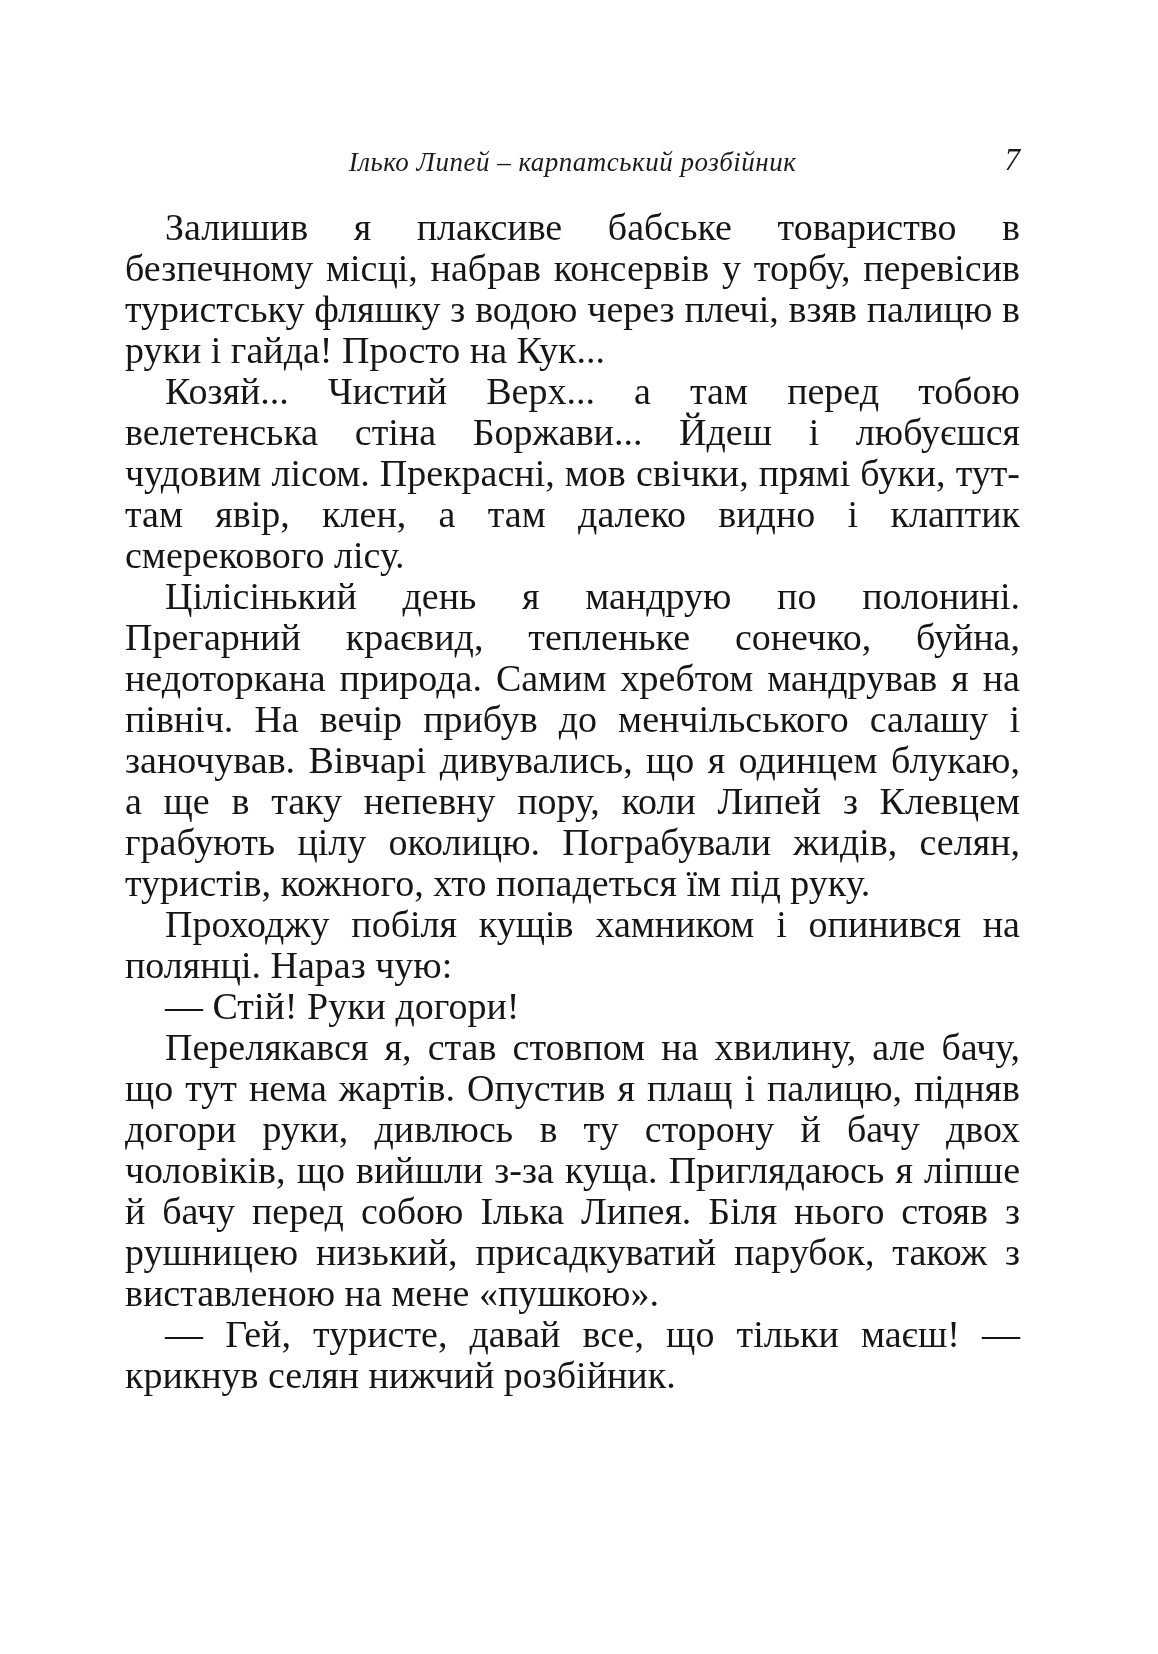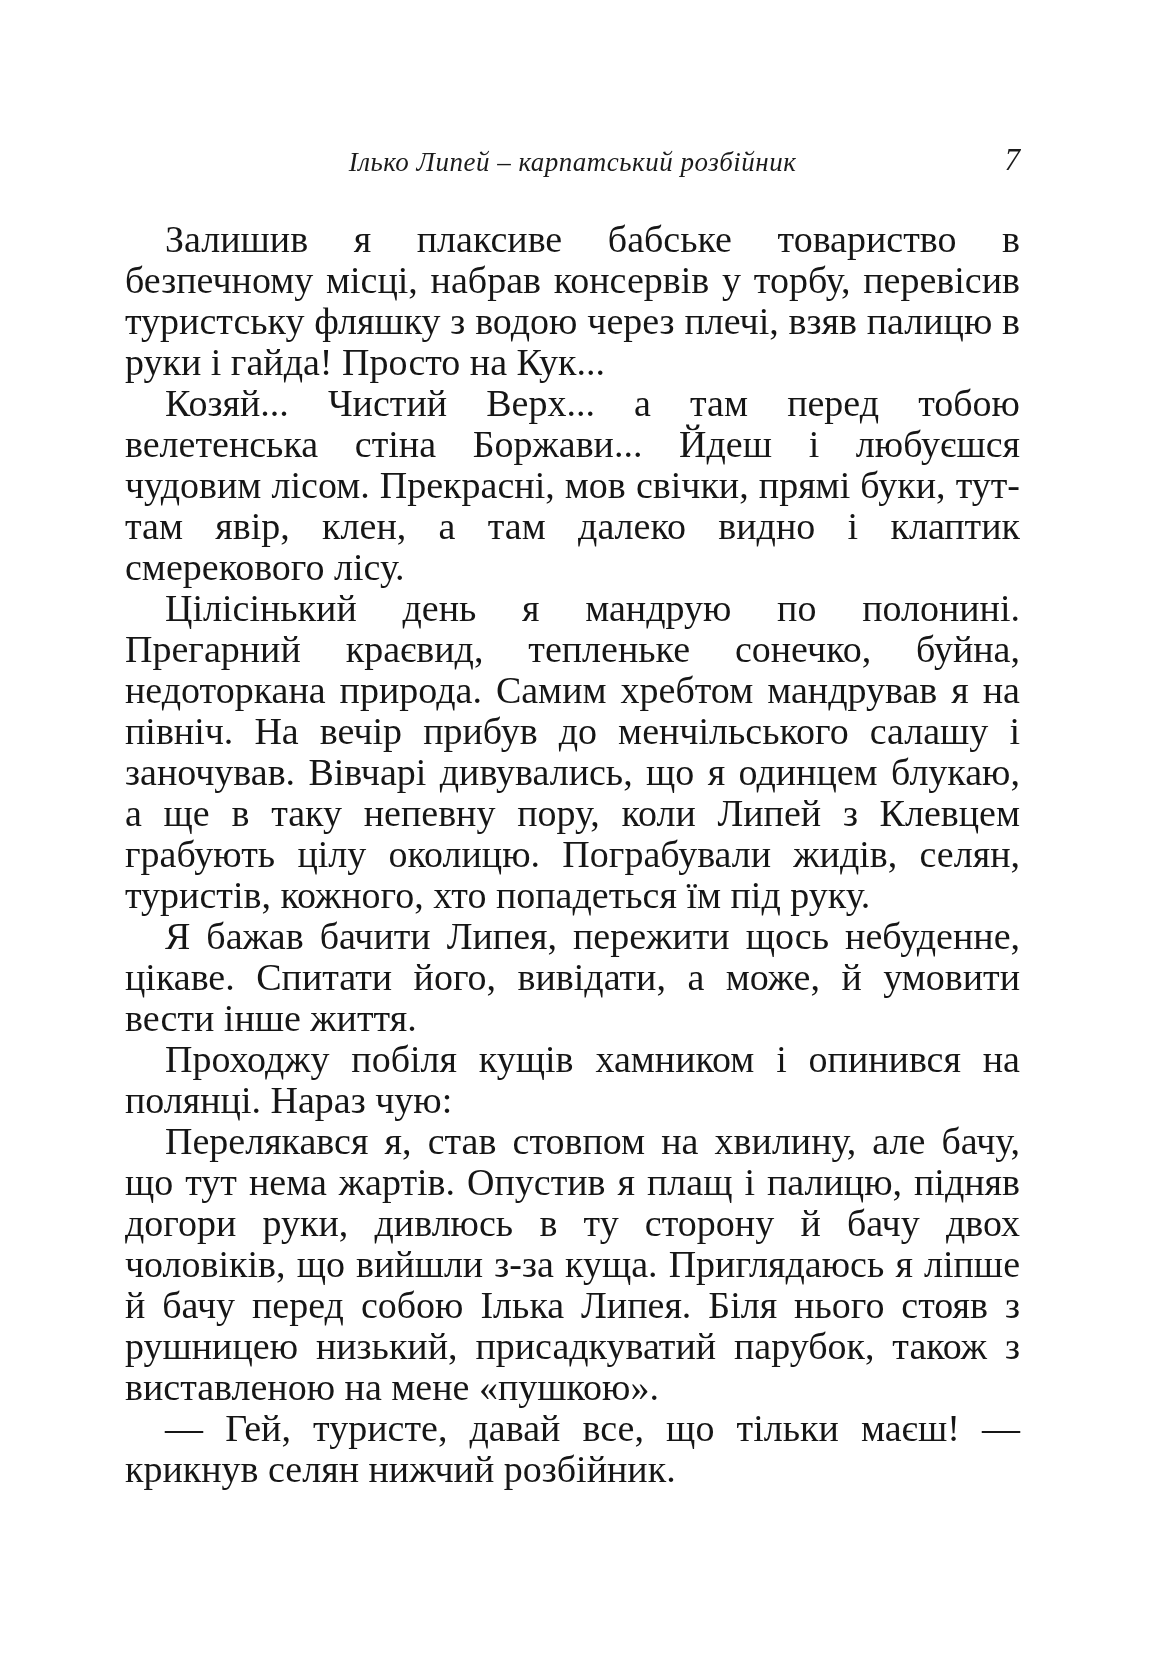--- a/index.html
+++ b/index.html
@@ -17,21 +17,21 @@
   .page {
     position: relative;
     box-sizing: border-box;
     width: 1158px;
     height: 1654px;
     padding: 143px 138px 40px 125px;
   }
   .running-header {
     position: relative;
     height: 40px;
-    margin-bottom: 36px;
+    margin-bottom: 24px;
   }
   .running-title {
     display: block;
     text-align: center;
     font-style: italic;
     font-size: 27px;
     line-height: 38px;
     color: #1b1b1b;
     letter-spacing: 0.5px;
   }
@@ -59,18 +59,18 @@
 
 <div class="page">
   <div class="running-header">
     <span class="running-title">Ілько Липей – карпатський розбійник</span>
     <span class="page-number">7</span>
   </div>
   <div class="body-text">
     <p>Залишив я плаксиве бабське товариство в безпечному місці, набрав консервів у торбу, перевісив туристську фляшку з водою через плечі, взяв палицю в руки і гайда! Просто на Кук...</p>
     <p>Козяй... Чистий Верх... а там перед тобою велетенська стіна Боржави... Йдеш і любуєшся чудовим лісом. Прекрасні, мов свічки, прямі буки, тут-там явір, клен, а там далеко видно і клаптик смерекового лісу.</p>
     <p>Цілісінький день я мандрую по полонині. Прегарний краєвид, тепленьке сонечко, буйна, недоторкана природа. Самим хребтом мандрував я на північ. На вечір прибув до менчільського салашу і заночував. Вівчарі дивувались, що я одинцем блукаю, а ще в таку непевну пору, коли Липей з Клевцем грабують цілу околицю. Пограбували жидів, селян, туристів, кожного, хто попадеться їм під руку.</p>
-    <p>Я бажав бачити Липея, пережити щось небуденне, цікаве. Спитати його, вивідати, а може, й умовити вести інше життя.</p>
     <p>Проходжу побіля кущів хамником і опинився на полянці. Нараз чую:</p>
+    <p>— Стій! Руки догори!</p>
     <p>Перелякався я, став стовпом на хвилину, але бачу, що тут нема жартів. Опустив я плащ і палицю, підняв догори руки, дивлюсь в ту сторону й бачу двох чоловіків, що вийшли з-за куща. Приглядаюсь я ліпше й бачу перед собою Ілька Липея. Біля нього стояв з рушницею низький, присадкуватий парубок, також з виставленою на мене «пушкою».</p>
     <p>— Гей, туристе, давай все, що тільки маєш! — крикнув селян нижчий розбійник.</p>
   </div>
 </div>
 
 </body></html>

